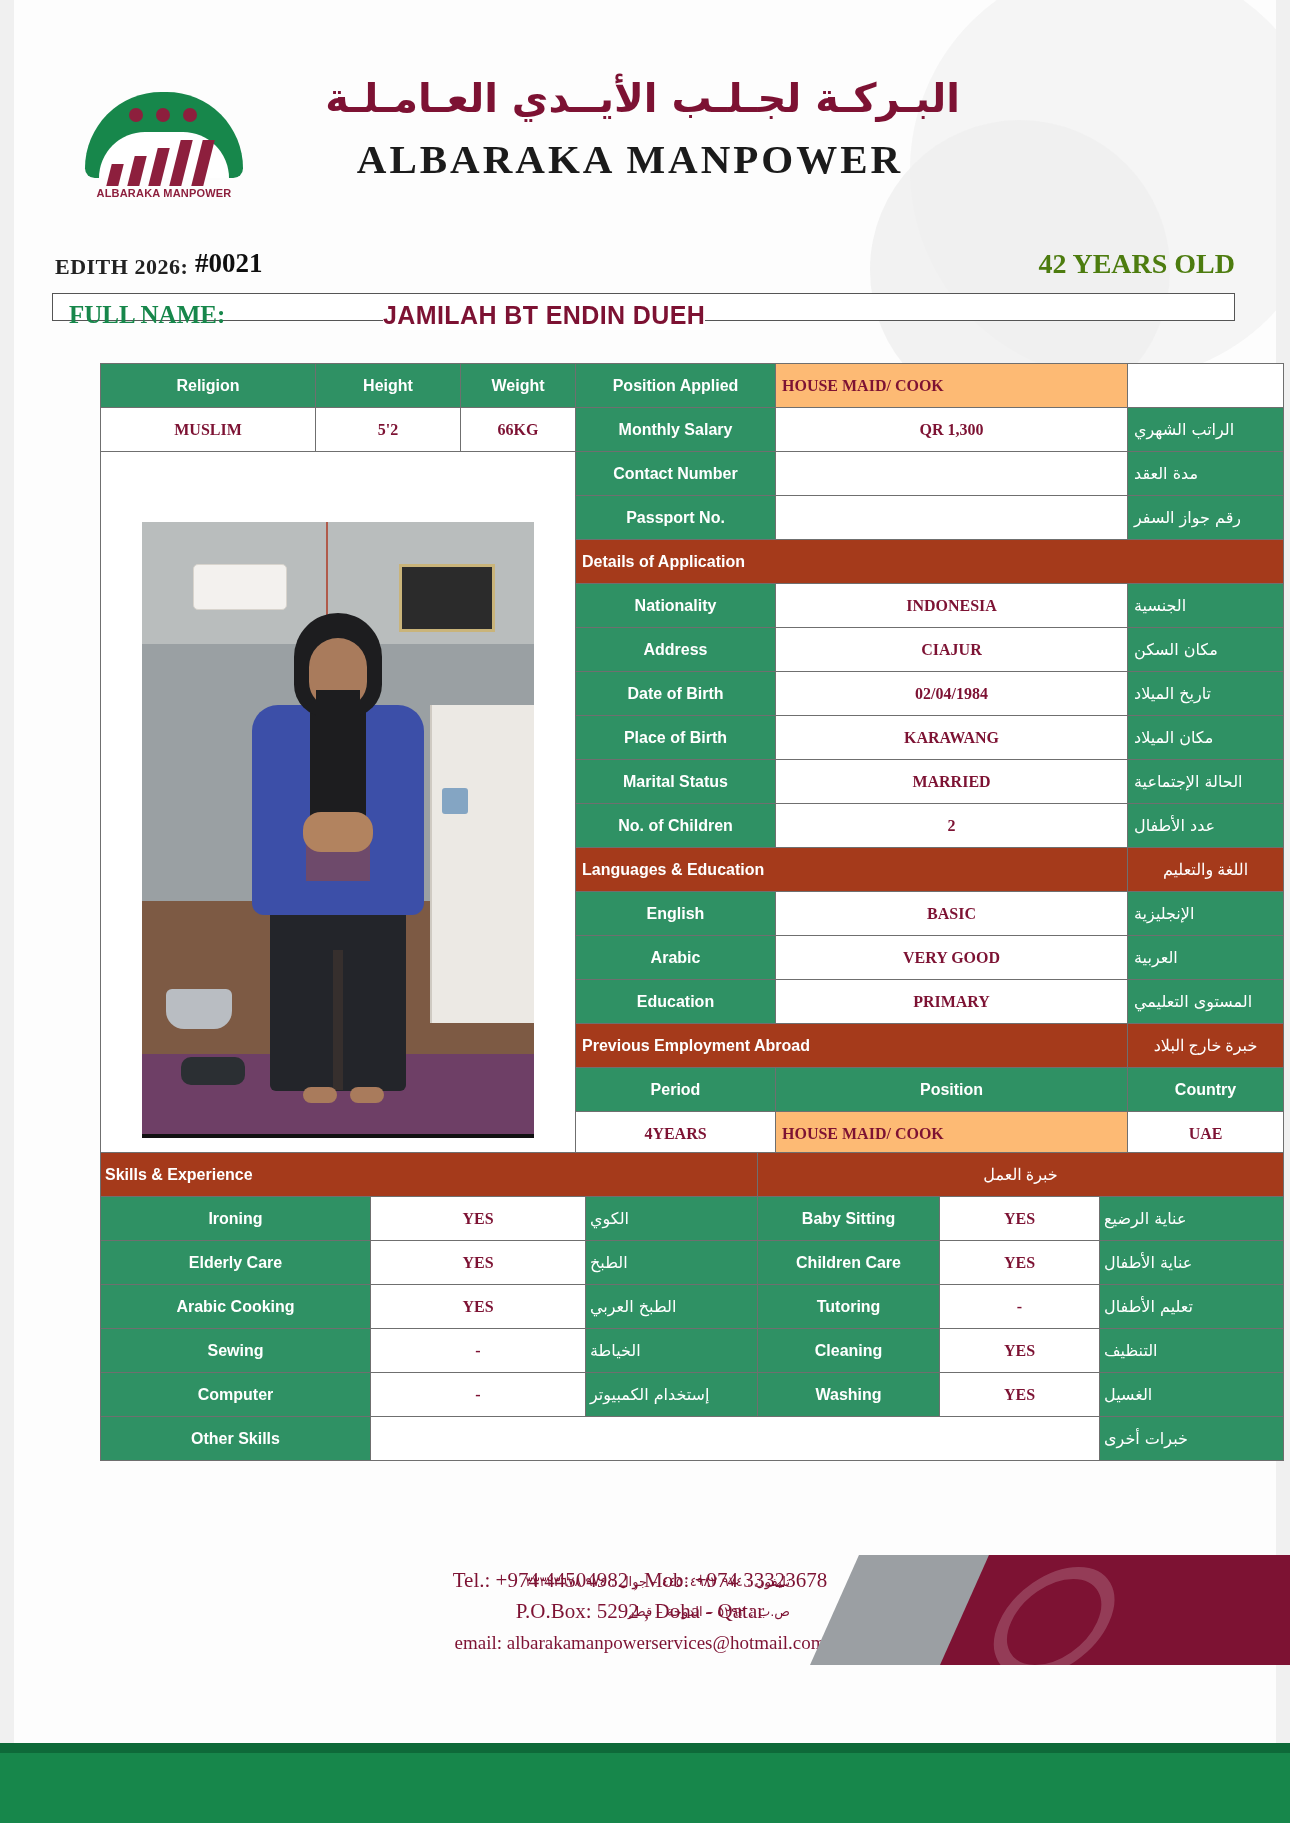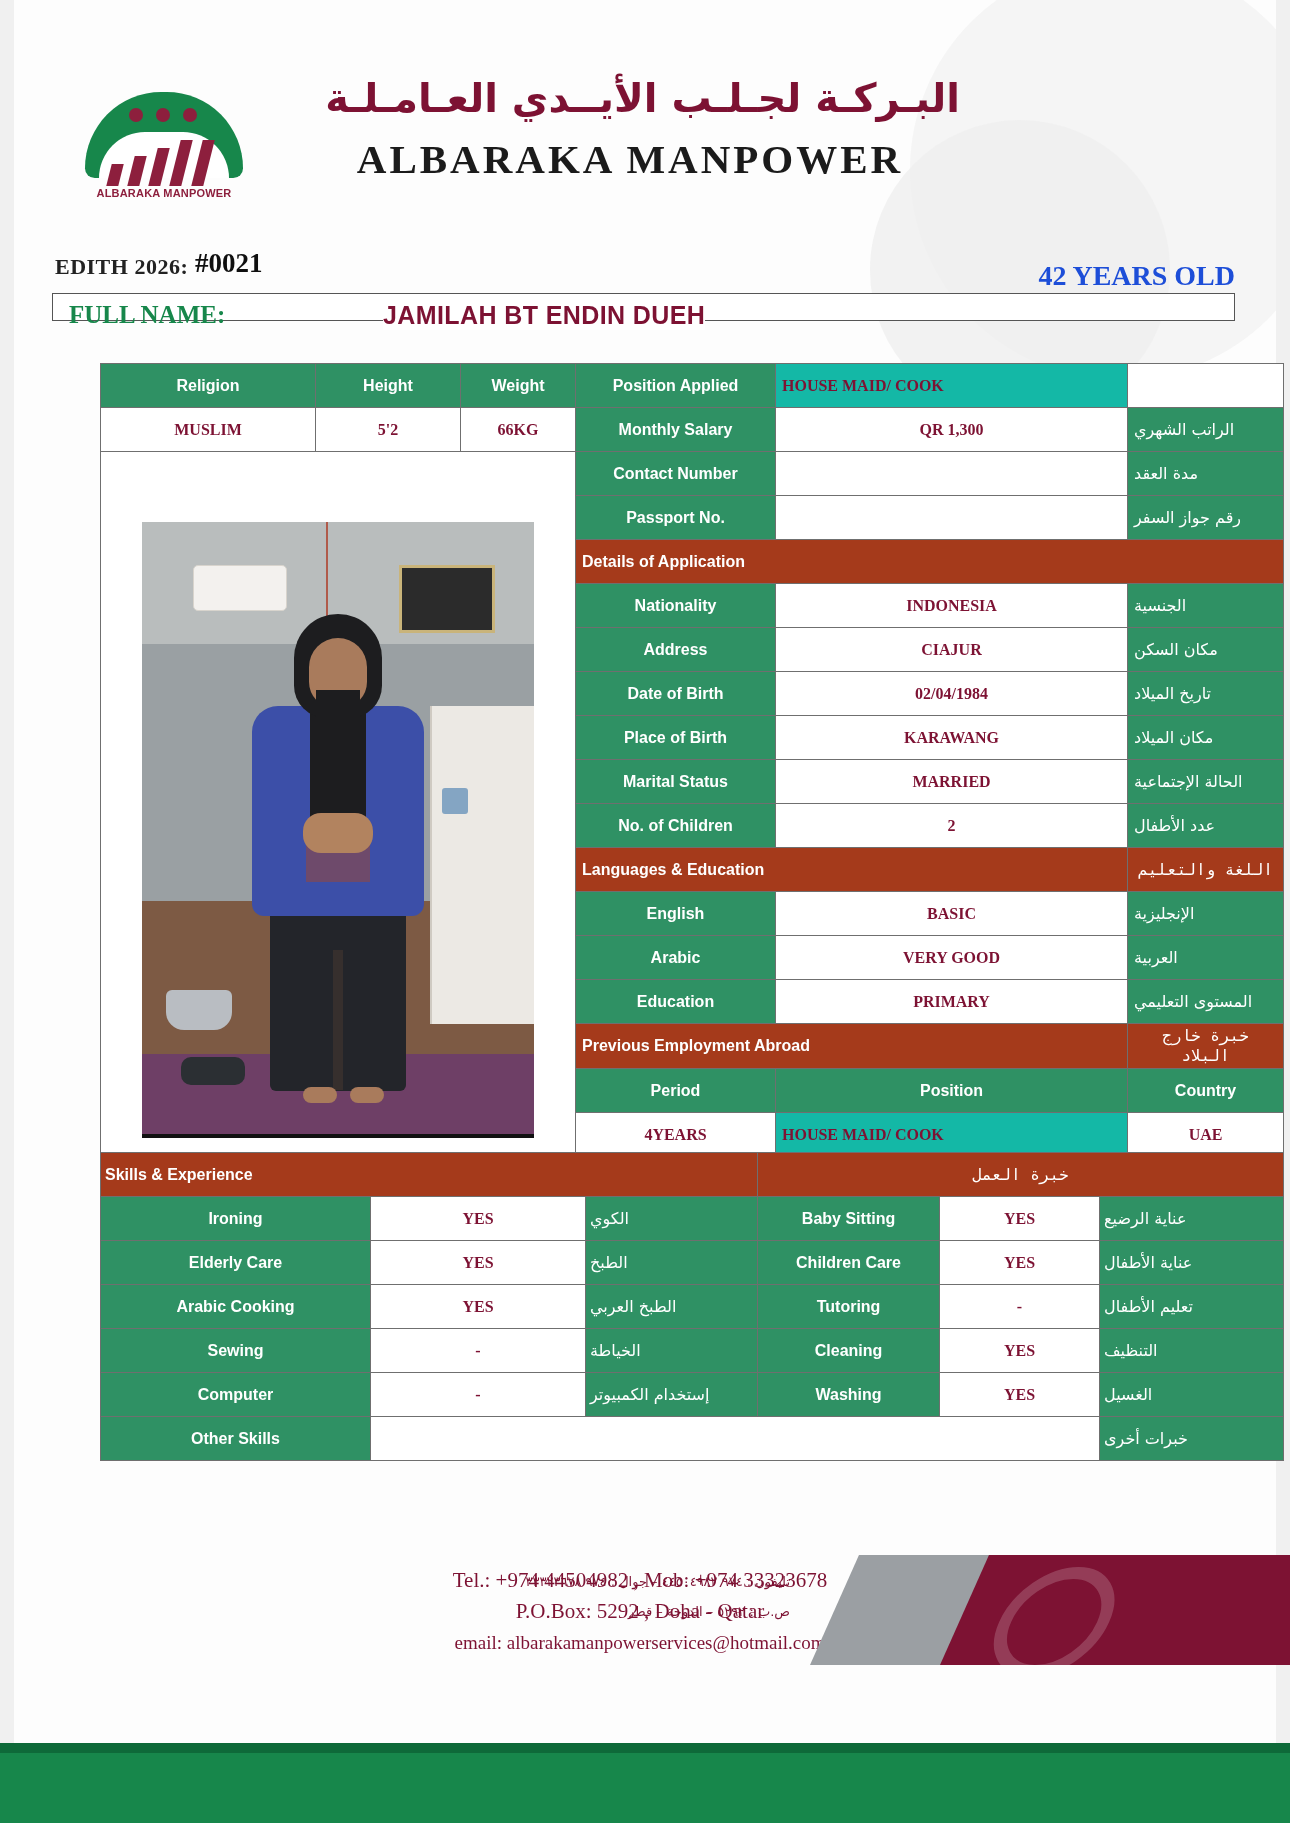--- a/index.html
+++ b/index.html
@@ -154,25 +154,25 @@
   .edith-num {
     position: absolute;
     left: 140px; top: 0;
     font-family: "Liberation Serif", serif;
     font-size: 27px;
     font-weight: bold;
     color: #0f0f0f;
   }
   .age {
     position: absolute;
-    right: 0; top: 12px;
+    right: 0; top: 0;
     font-family: "Liberation Serif", serif;
     font-size: 28px;
     font-weight: bold;
-    color: #1d4ed8;
+    color: #4d7c0f;
   }
 
   
   .namebar {
     position: absolute;
     left: 52px; top: 293px;
     width: 1183px;
     height: 28px;
     border: 1px solid #555;
     background: #fff;
@@ -210,34 +210,34 @@
   }
   table.grid td {
     border: 1px solid #6f6f6f;
     height: 44px;
     padding: 2px 6px;
     font-size: 16px;
     box-sizing: border-box;
   }
   .g      { background: #2f9164; color: #ffffff; font-weight: bold; text-align: center; }
   .val    { background: #ffffff; color: #7d1233; font-weight: bold; text-align: center; font-family: "Liberation Serif", serif; font-size: 17px; }
-  .vall   { background: #14b8a6; color: #7d1233; font-weight: bold; text-align: left; font-family: "Liberation Serif", serif; font-size: 17px; padding-left: 10px; }
+  .vall   { background: #fdba74; color: #7d1233; font-weight: bold; text-align: left; font-family: "Liberation Serif", serif; font-size: 17px; padding-left: 10px; }
   .ar     { background: #2f9164; color: #ffffff; text-align: left; font-family: "DejaVu Sans", sans-serif; font-size: 14px; direction: rtl; }
   .blank  { background: #ffffff; }
   .section {
     background: #a53a1b;
     color: #ffffff;
     font-weight: bold;
     font-size: 17px;
   }
   .section-ar {
     background: #a53a1b;
     color: #ffffff;
     text-align: center;
-    font-family: Liberation Mono, monospace;
+    font-family: Liberation Serif, serif;
     font-size: 14px;
     direction: rtl;
   }
 
   
   .photo-cell {
     background: #ffffff;
     vertical-align: top;
     padding: 0;
   }

